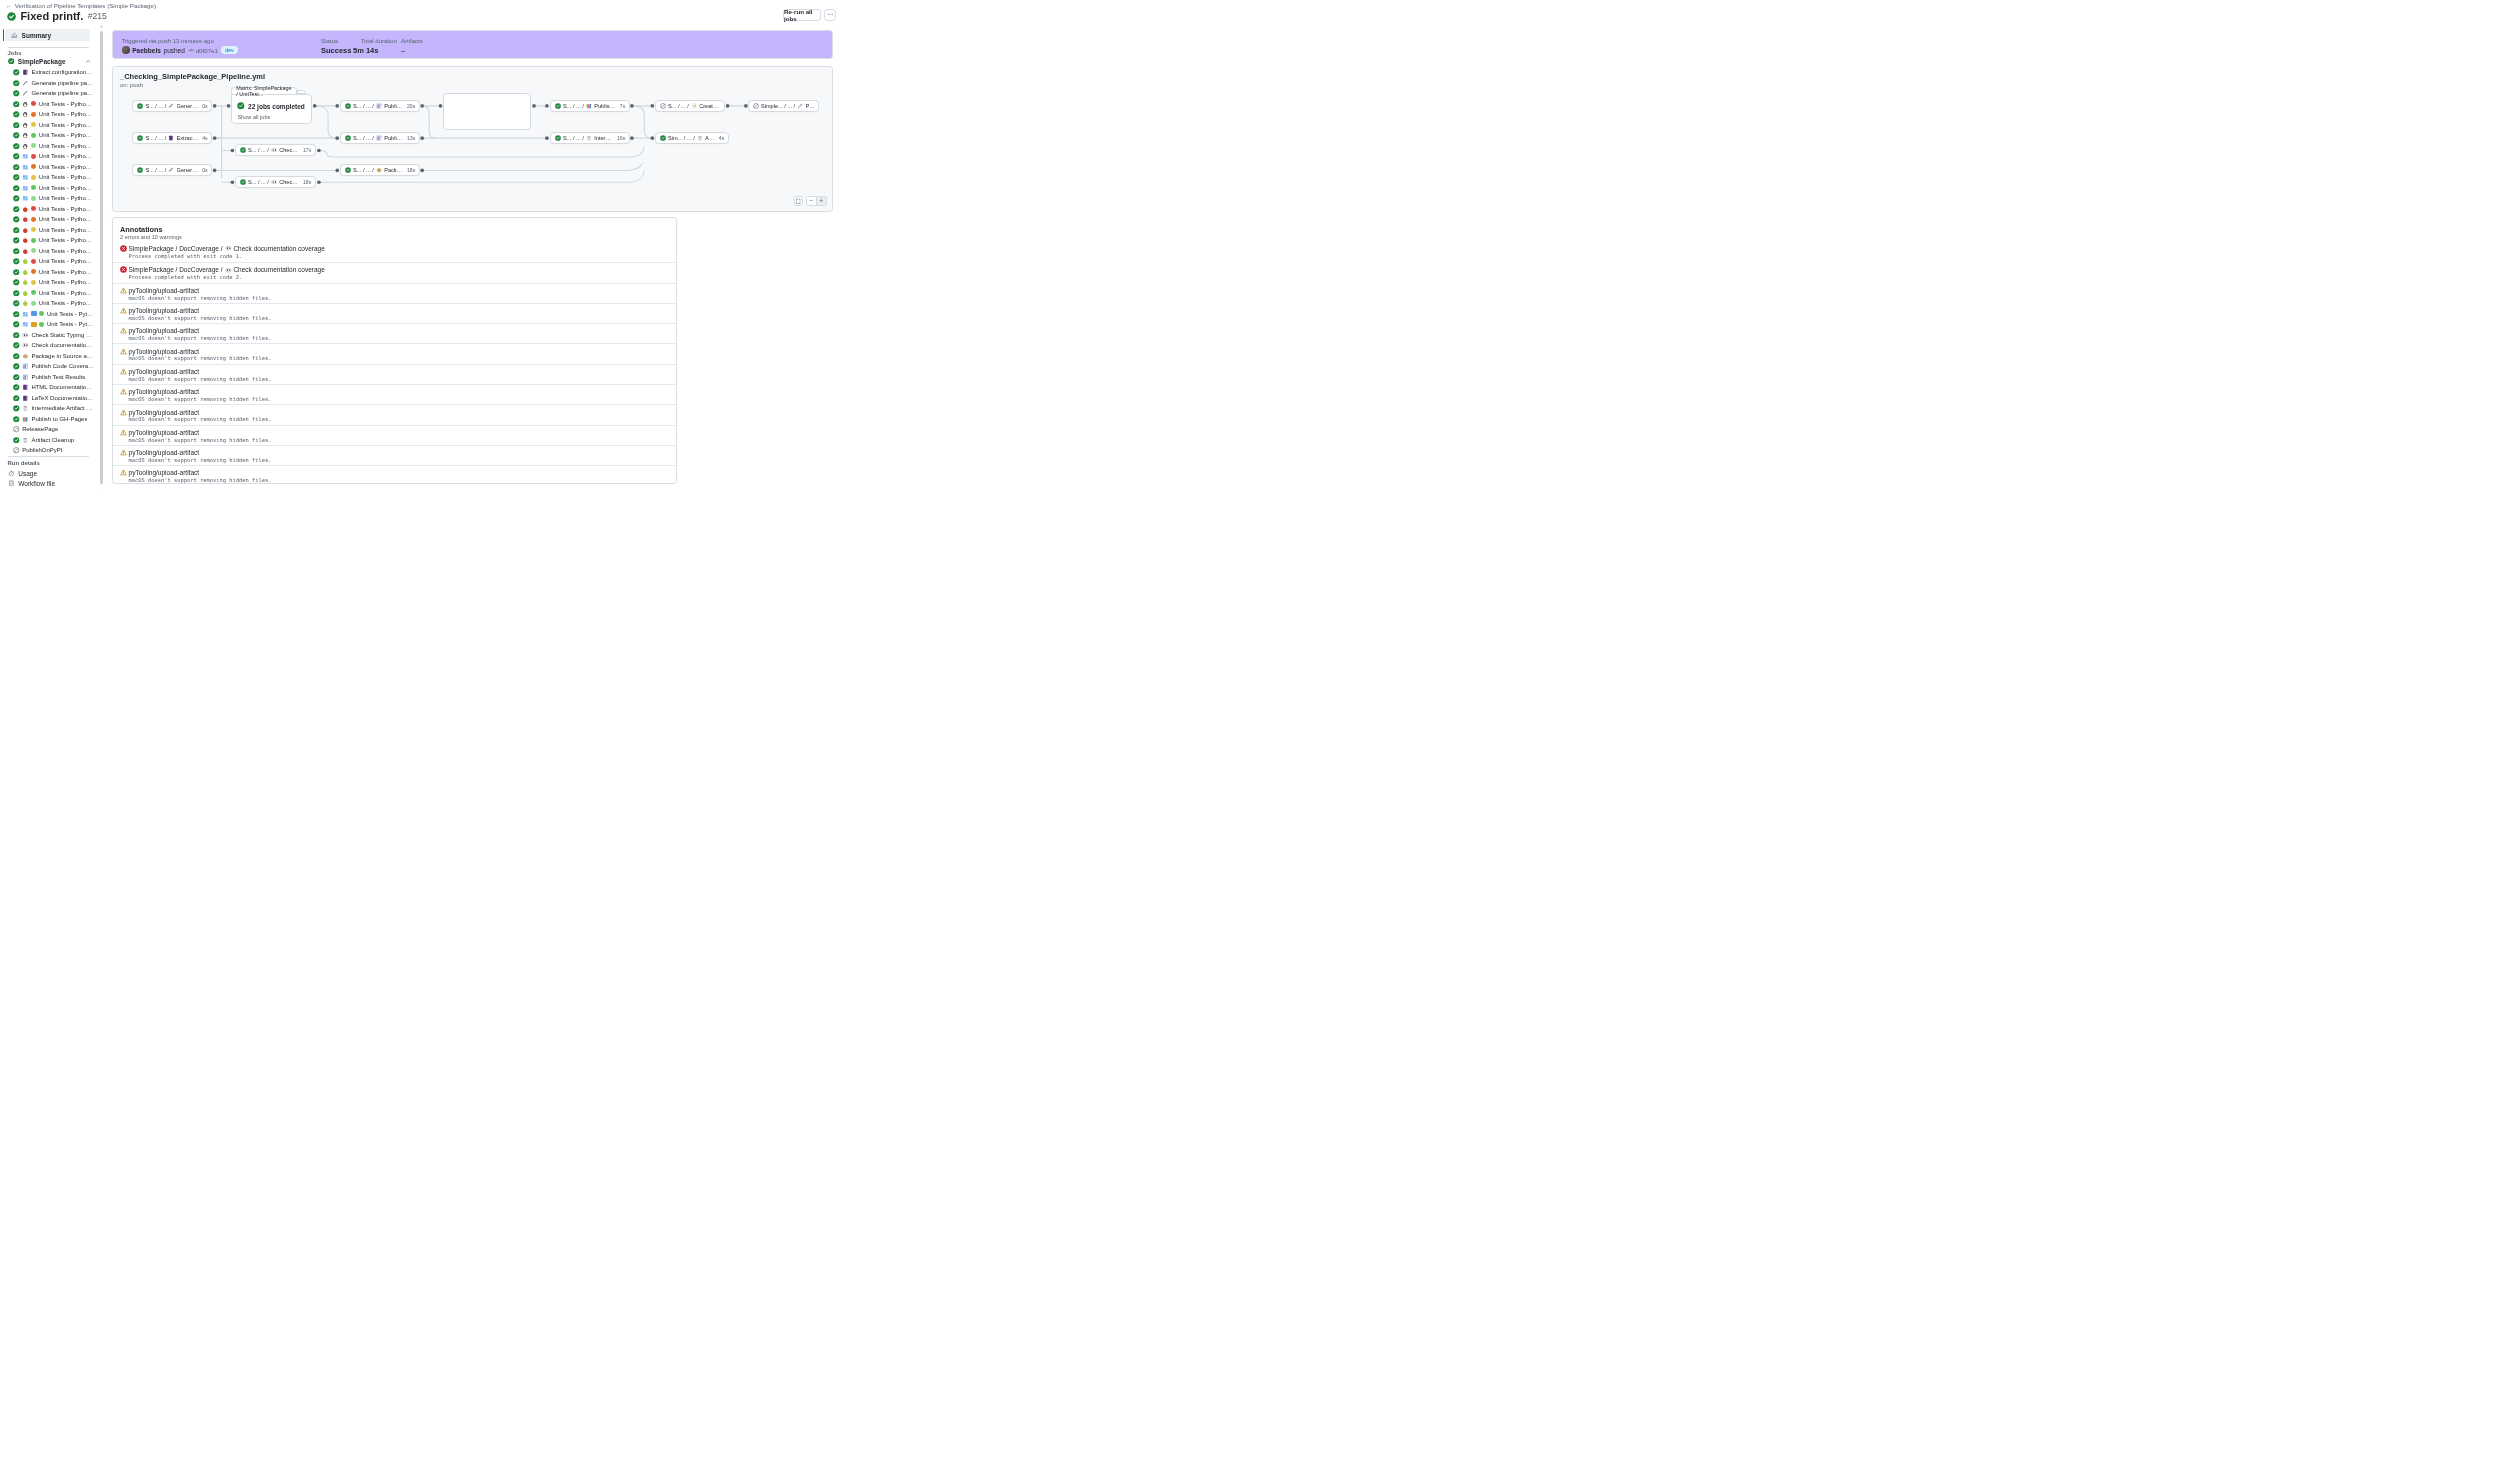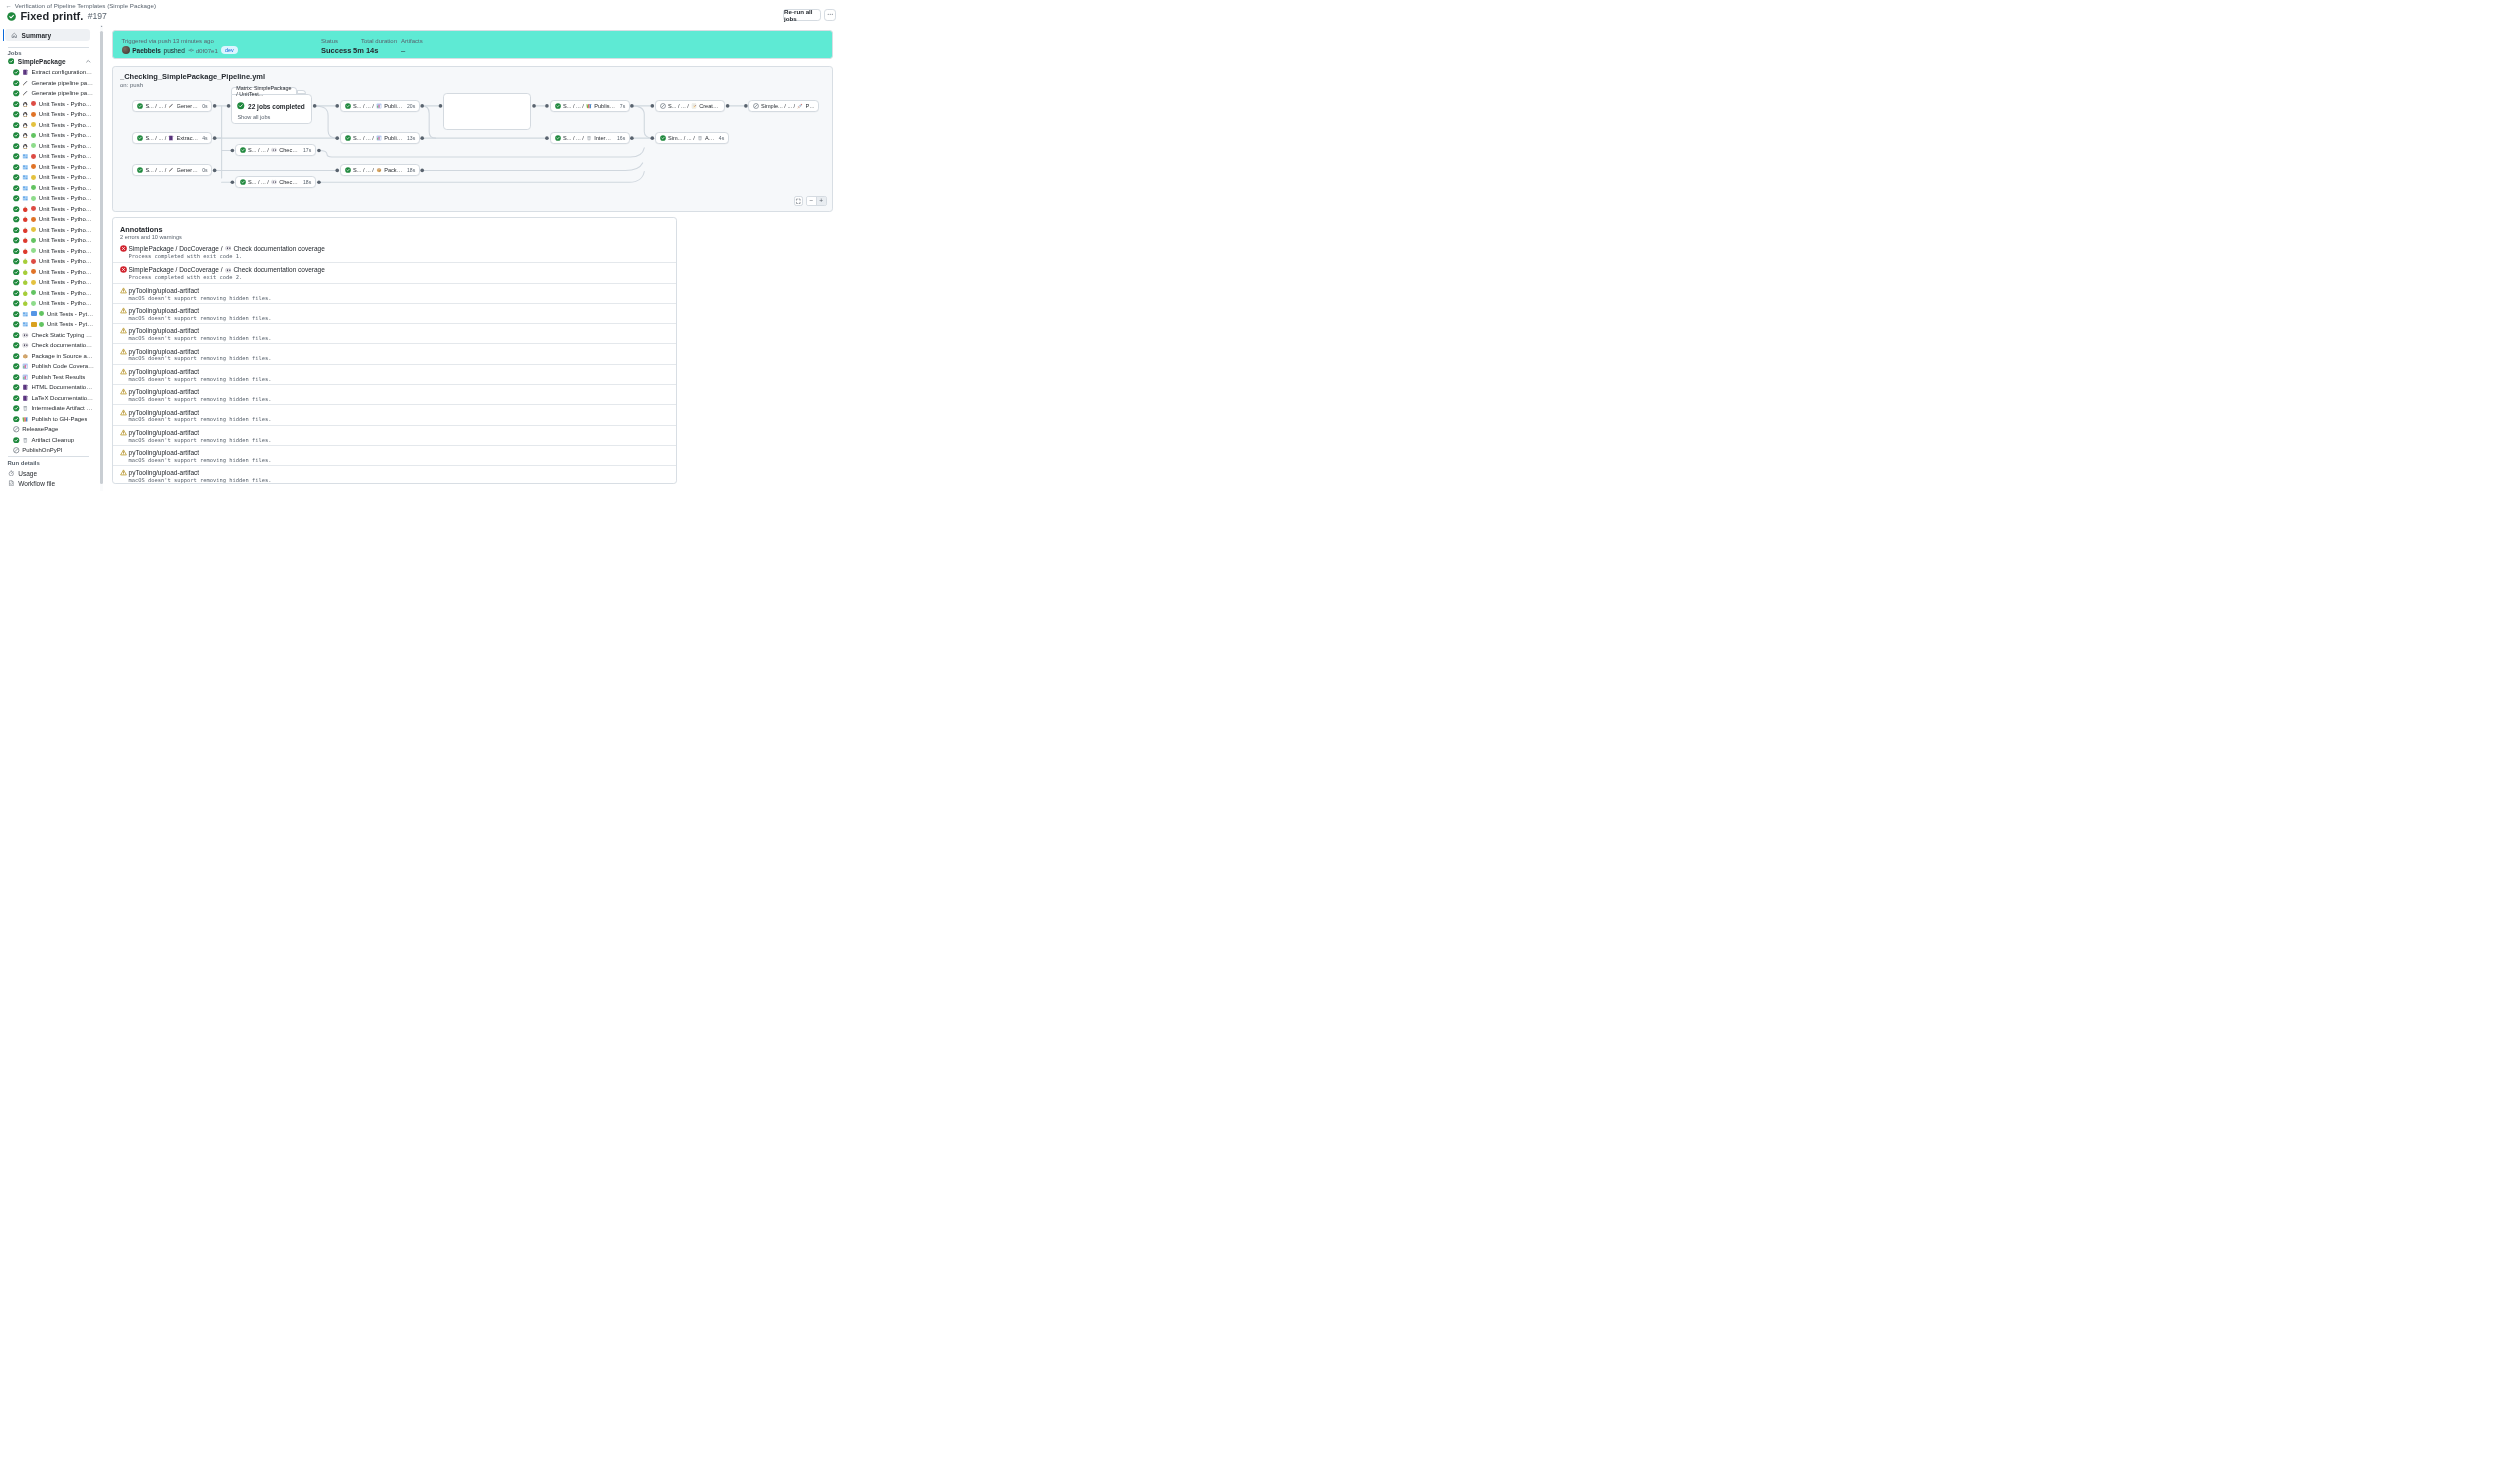--- a/index.html
+++ b/index.html
@@ -41,21 +41,21 @@
   .rd-row { left:7.5px; width:81px; height:10.2px; display:flex; align-items:center; gap:4.3px; font-size:6.5px; cursor:pointer; }
   #usage-row { top:468px; }
   #workflow-row { top:478px; }
 
   
   #sb-track { left:100px; top:25px; width:3.2px; height:466px; background:#fafbfc; }
   #sb-arrow { left:100px; top:25px; width:3.2px; height:4.3px; font-size:2.7px; color:#8b949e; text-align:center; line-height:4.3px; }
   #sb-thumb { left:100px; top:31px; width:2.7px; height:453px; background:#c9ced3; border-radius:1.6px; }
 
   
-  #run-card { left:112px; top:30px; width:721px; height:28.5px; border:0.5px solid #d8dee4; border-radius:3.2px; background:#5eead4; }
+  #run-card { left:112px; top:30px; width:721px; height:28.5px; border:0.5px solid #d8dee4; border-radius:3.2px; background:#c4b5fd; }
   .ri-label { position:absolute; top:6.5px; font-size:6px; color:#59636e; }
   .ri-value { position:absolute; top:14.5px; font-size:7.5px; font-weight:bold; color:#24292f; }
   #ri-actor-line { position:absolute; left:8.6px; top:15px; display:flex; align-items:center; gap:2.7px; font-size:6.5px; }
   #avatar { width:8px; height:8px; border-radius:50%; background:radial-gradient(circle at 35% 35%, #7a6a5f, #3a332e); flex:none; }
   #ri-commit { display:flex; align-items:center; gap:1.6px; color:#59636e; font-size:6.2px; }
   #dev-pill { background:#ddf4ff; color:#0969da; font-size:5.4px; padding:0.8px 4.3px; border-radius:5.4px; cursor:pointer; }
 
   
   #graph-panel { left:112px; top:66px; width:721px; height:146px; border:0.5px solid #d8dee4; border-radius:3.2px; background:#f6f8fa; overflow:hidden; }
   #graph-title { position:absolute; left:7px; top:4.8px; font-size:7.5px; font-weight:bold; color:#24292f; }
@@ -102,21 +102,21 @@
     <span>Verification of Pipeline Templates (Simple Package)</span>
   </div>
   <div class="abs" id="title-row">
     <span class="icon" id="title-check">
         <svg viewBox="0 0 16 16">
           <circle cx="8" cy="8" r="7.6" fill="#1f883d"></circle>
           <path d="M4.8 8.2 L7 10.4 L11.3 5.8" fill="none" stroke="#fff" stroke-width="1.8" stroke-linecap="round" stroke-linejoin="round"></path>
         </svg>
       </span>
     <span id="page-title">Fixed printf.</span>
-    <span id="run-number">#197</span>
+    <span id="run-number">#215</span>
   </div>
   <div class="abs btn" id="rerun-btn">Re-run all jobs</div>
   <div class="abs btn" id="kebab-btn">
       <span class="icon">
         <svg viewBox="0 0 16 16">
           <circle cx="3" cy="8" r="1.3" fill="#57606a"></circle>
           <circle cx="8" cy="8" r="1.3" fill="#57606a"></circle>
           <circle cx="13" cy="8" r="1.3" fill="#57606a"></circle>
         </svg>
       </span>

